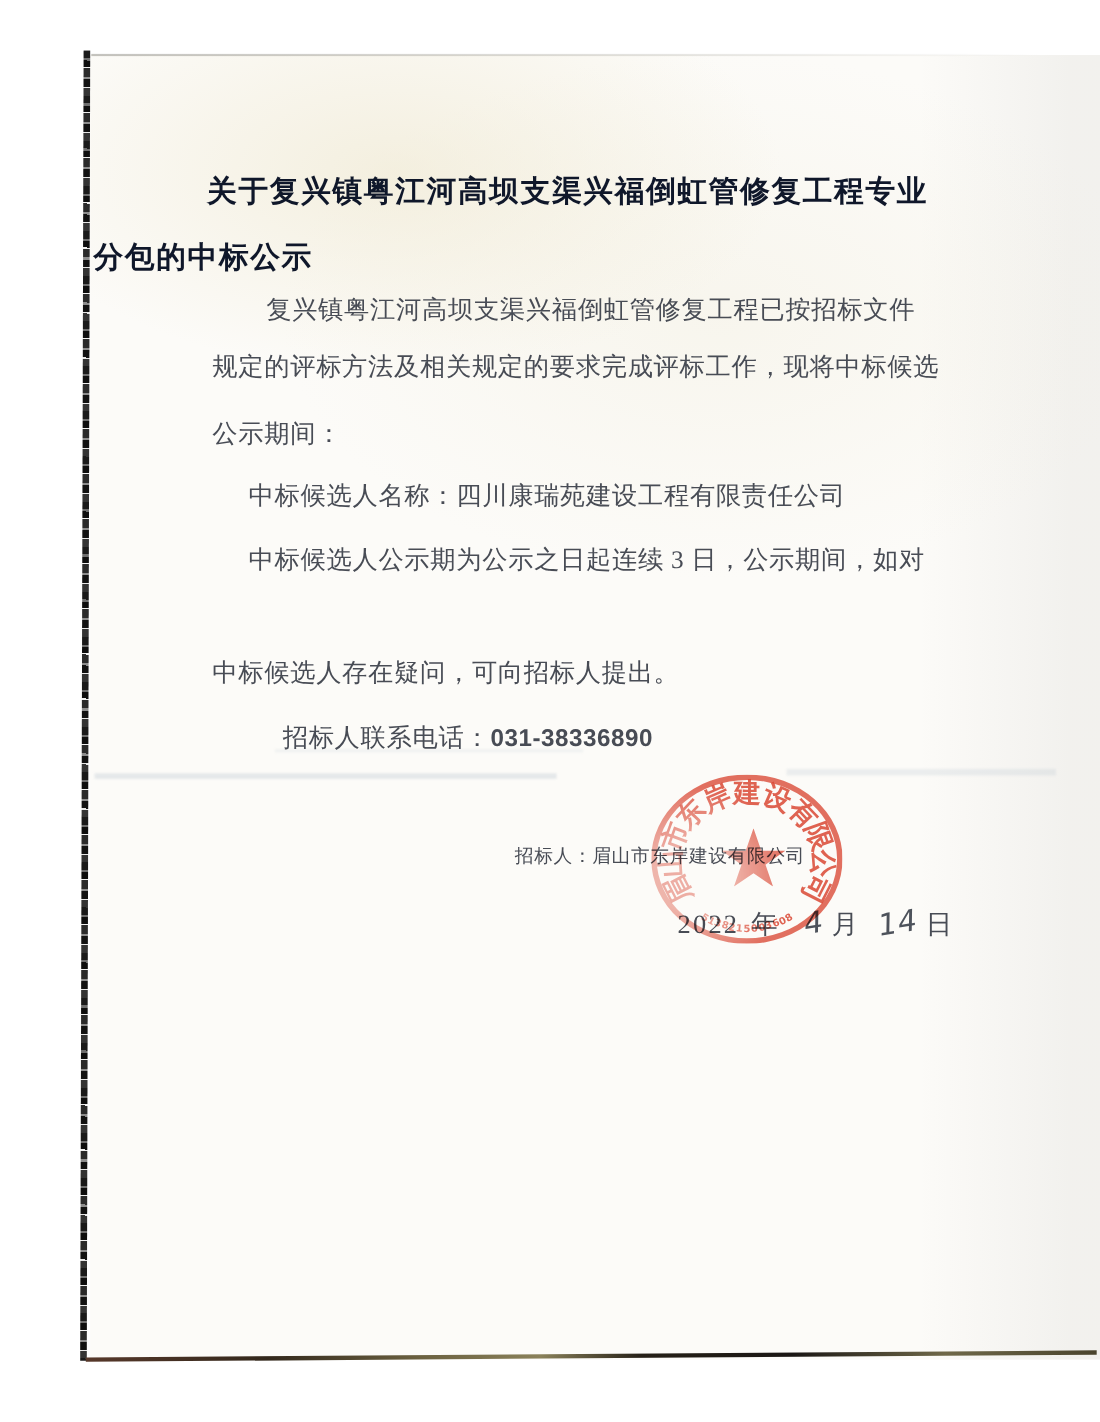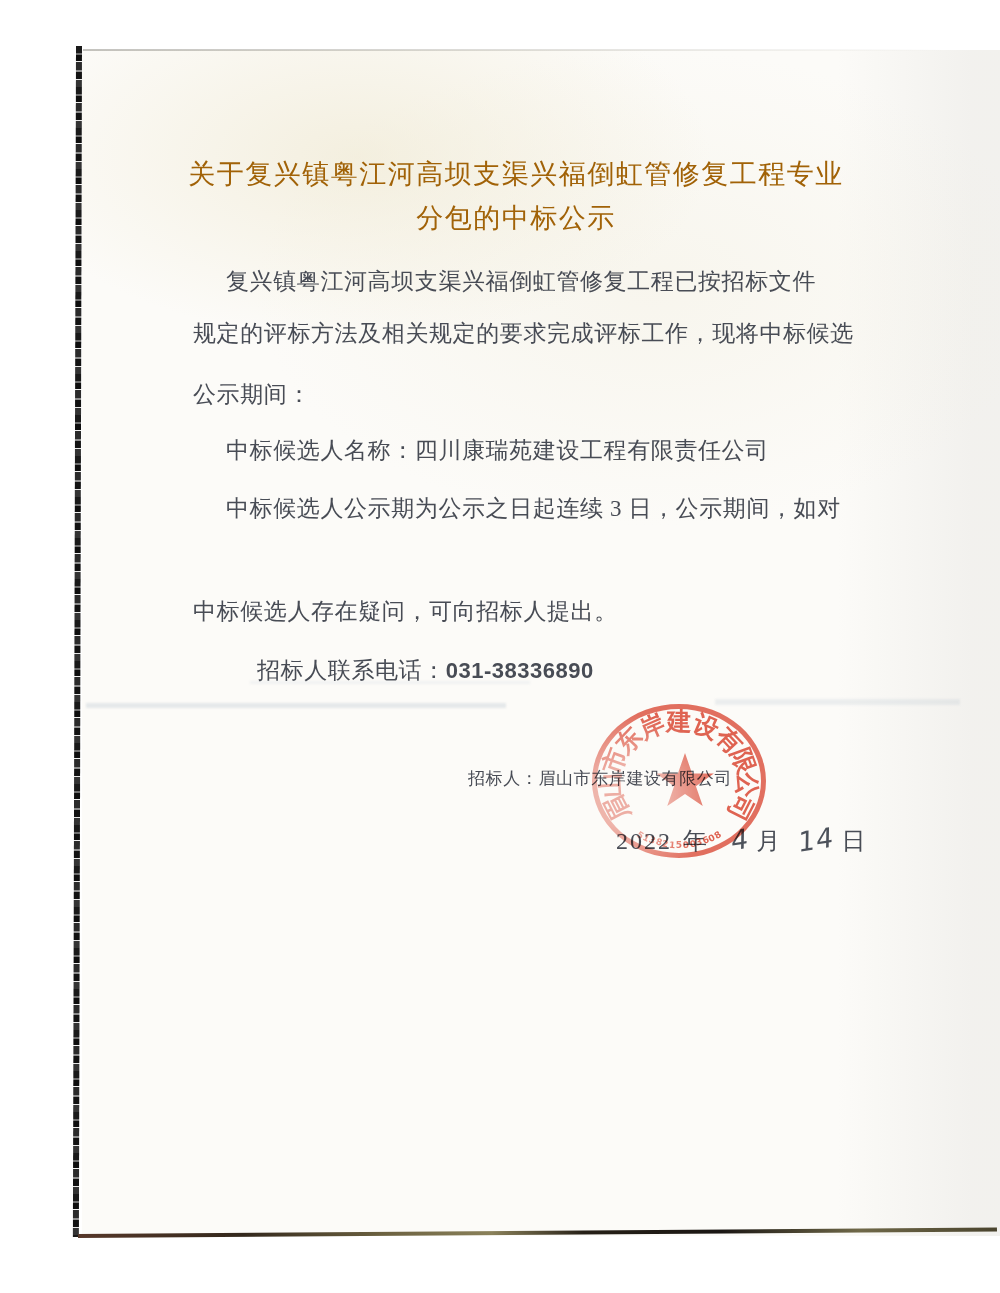--- a/index.html
+++ b/index.html
@@ -10,21 +10,21 @@
   }
   .paper{
     position:absolute;left:82px;top:50px;width:918px;height:1186px;
     background:
       radial-gradient(ellipse 55% 22% at 30% 9%, rgba(238,231,206,0.60), rgba(238,231,206,0) 70%),
       radial-gradient(ellipse 60% 28% at 62% 20%, rgba(241,237,221,0.40), rgba(241,237,221,0) 72%),
       linear-gradient(90deg, rgba(0,0,0,0) 82%, rgba(110,110,104,0.07) 97%),
       #fcfbf8;
   }
   .line{position:absolute;white-space:nowrap;color:var(--ink,#484c55);}
-  .title{font-size:27px;letter-spacing:1.5px;color:#a16207;}
+  .title{font-size:27px;letter-spacing:1.5px;color:#0f172a;font-weight:bold;}
   .body-line{font-size:23px;letter-spacing:0.6px;}
   .contact-number{font-family:"Liberation Sans","DejaVu Sans",sans-serif;font-weight:700;font-size:22px;letter-spacing:0.5px;}
   .date-line{font-size:24px;letter-spacing:1px;}
   .date-year{letter-spacing:2px;}
   .hand{display:inline-block;font-family:"DejaVu Sans",sans-serif;transform:rotate(-9deg) skewX(-10deg);font-size:27px;color:#4d525b;}
 
   
   .left-strip{
     position:absolute;left:76px;top:46px;width:6px;height:1191px;
     background:repeating-linear-gradient(180deg,
@@ -65,23 +65,23 @@
     font-size:9px;font-weight:700;color:var(--seal,#dd4936);opacity:.85;
     font-family:"DejaVu Sans",sans-serif;
   }
 </style>
 </head>
 <body style="--ink: #484c55; --seal: #dd4936;">
 
 <div class="paper"></div>
 
 <div class="line title" style="left:85px;top:156px;width:862px;text-align:center;">关于复兴镇粤江河高坝支渠兴福倒虹管修复工程专业</div>
-<div class="line title" style="left:85px;top:200px;width:862px;text-align:center;">分包的中标公示</div>
+<div class="line title" style="left:85px;top:216px;width:862px;">分包的中标公示</div>
 
-<div class="line body-line" style="left:226px;top:266px;">复兴镇粤江河高坝支渠兴福倒虹管修复工程已按招标文件</div>
+<div class="line body-line" style="left:242px;top:266px;">复兴镇粤江河高坝支渠兴福倒虹管修复工程已按招标文件</div>
 <div class="line body-line" style="left:193px;top:318px;">规定的评标方法及相关规定的要求完成评标工作，现将中标候选</div>
 <div class="line body-line" style="left:193px;top:379px;">公示期间：</div>
 
 <div class="line body-line" style="left:226px;top:435px;">中标候选人名称：四川康瑞苑建设工程有限责任公司</div>
 
 <div class="line body-line" style="left:226px;top:493px;text-align:center;">中标候选人公示期为公示之日起连续 3 日，公示期间，如对</div>
 <div class="line body-line" style="left:193px;top:550px;margin-top:46px;">中标候选人存在疑问，可向招标人提出。</div>
 
 <div class="line body-line" style="left:257px;top:655px;">
   <span>招标人联系电话：</span><span class="contact-number">031-38336890</span>

